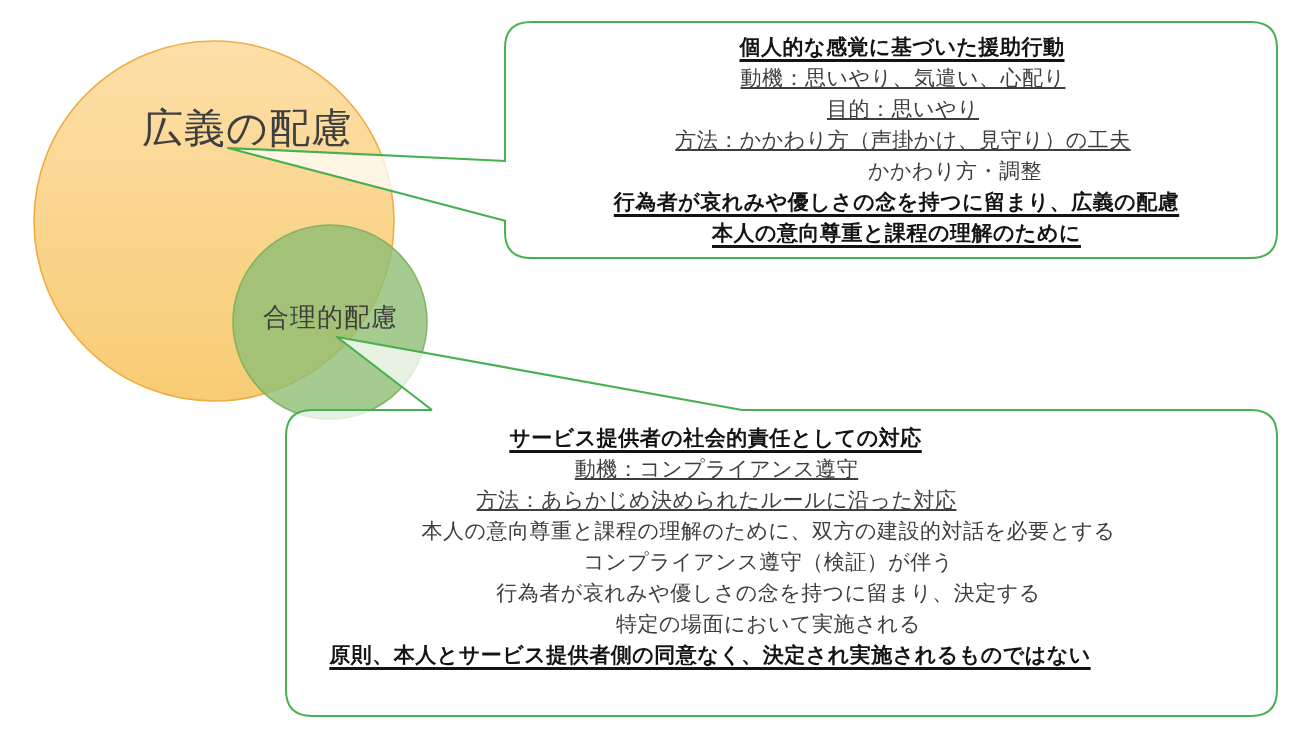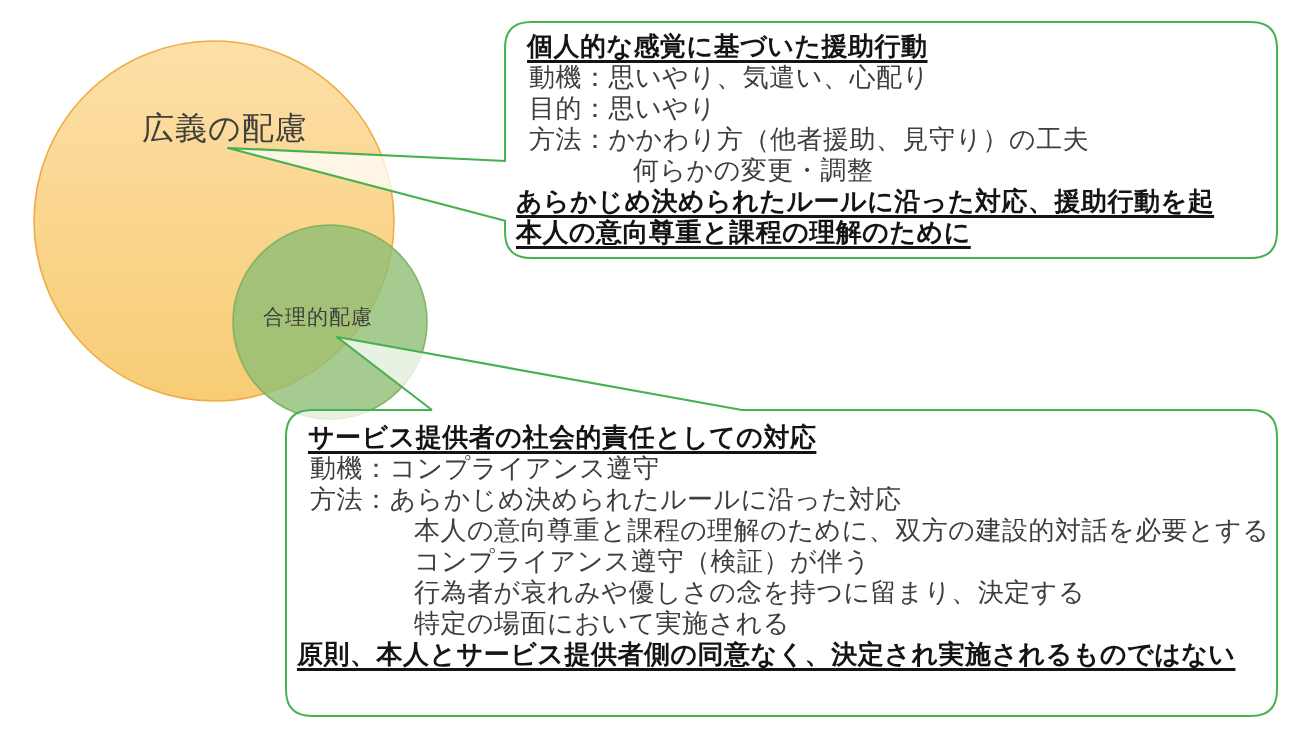--- a/index.html
+++ b/index.html
@@ -7,31 +7,31 @@
     width:1300px;height:734px;position:relative;background:#ffffff;
     font-family:"Liberation Sans","DejaVu Sans",sans-serif;
     overflow:hidden;
   }
   #stage{position:absolute;left:0;top:0;width:1300px;height:734px;}
   svg.diagram{position:absolute;left:0;top:0;}
   .circle-label{
     position:absolute;color:#3f3f3f;white-space:nowrap;
     letter-spacing:1px;
   }
-  .label-large{left:142px;top:110px;font-size:32px;line-height:36px;}
-  .label-small{left:263px;top:302px;font-size:21px;line-height:30px;}
+  .label-large{left:142px;top:110px;font-size:41px;line-height:36px;}
+  .label-small{left:263px;top:302px;font-size:26px;line-height:30px;}
   .callout-text{
-    position:absolute;color:#3e3e3e;font-size:26px;line-height:31px;
-    letter-spacing:0.5px;white-space:nowrap;
+    position:absolute;color:#3e3e3e;font-size:21px;line-height:31px;
+    letter-spacing:0.5px;white-space:nowrap;text-align:center;
   }
   .callout-text .row{height:31px;}
   .ct-top{left:505px;top:22px;width:772px;padding-top:9px;}
   .ct-bottom{left:286px;top:410px;width:837px;padding-top:12px;}
   .row.t{padding-left:22px;}
-  .row.i1{padding-left:24px;}
+  .row.i1{padding-left:24px;text-decoration:underline;}
   .row.i2{padding-left:128px;}
   .row.em{padding-left:11px;}
   .row.t,.row.em{
     font-weight:bold;color:#141414;
     text-decoration:underline;
     text-decoration-thickness:2.5px;
     text-underline-offset:5px;
   }
 </style>
 </head>
@@ -62,23 +62,23 @@
     <path d="M 432 410 L 337 337 L 742 410" fill="rgba(255,255,255,0.75)" stroke="#47B152" stroke-width="2.2" stroke-linejoin="round"></path>
   </svg>
 
   <div class="circle-label label-large">広義の配慮</div>
   <div class="circle-label label-small">合理的配慮</div>
 
   <div class="callout-text ct-top">
     <div class="row t">個人的な感覚に基づいた援助行動</div>
     <div class="row i1">動機：思いやり、気遣い、心配り</div>
     <div class="row i1">目的：思いやり</div>
-    <div class="row i1">方法：かかわり方（他者援助、見守り）の工夫</div>
-    <div class="row i2">何らかの変更・調整</div>
-    <div class="row em">あらかじめ決められたルールに沿った対応、援助行動を起</div>
+    <div class="row i1">方法：かかわり方（声掛かけ、見守り）の工夫</div>
+    <div class="row i2">かかわり方・調整</div>
+    <div class="row em">行為者が哀れみや優しさの念を持つに留まり、広義の配慮</div>
     <div class="row em">本人の意向尊重と課程の理解のために</div>
   </div>
 
   <div class="callout-text ct-bottom">
     <div class="row t">サービス提供者の社会的責任としての対応</div>
     <div class="row i1">動機：コンプライアンス遵守</div>
     <div class="row i1">方法：あらかじめ決められたルールに沿った対応</div>
     <div class="row i2">本人の意向尊重と課程の理解のために、双方の建設的対話を必要とする</div>
     <div class="row i2">コンプライアンス遵守（検証）が伴う</div>
     <div class="row i2">行為者が哀れみや優しさの念を持つに留まり、決定する</div>

